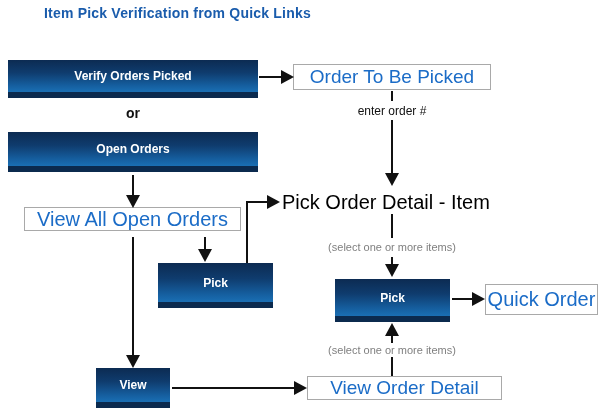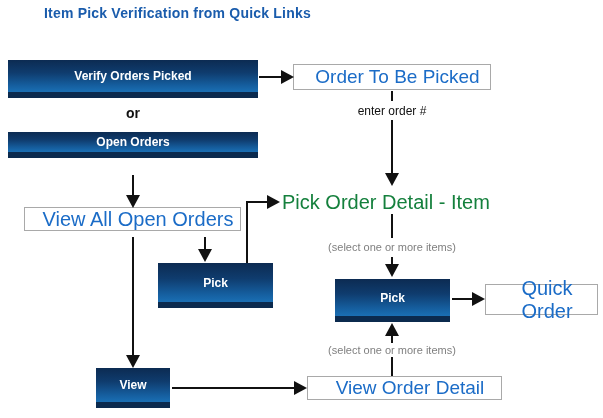--- a/index.html
+++ b/index.html
@@ -14,38 +14,37 @@
     margin-left:36px;
   }
   
   .btn{
     position:absolute;color:#fff;font-weight:bold;font-size:12px;
     display:flex;align-items:center;justify-content:center;text-align:center;
     background:linear-gradient(180deg,#0c2b52 0%,#0f3c6e 40%,#155d9d 78%,#1a6fb4 100%);
     border-bottom:6px solid #0b2a4e;
   }
   .btn-verify{left:8px;top:60px;width:250px;height:38px;}
-  .btn-open{left:8px;top:132px;width:250px;height:26px;}
+  .btn-open{left:8px;top:132px;width:250px;height:40px;}
   .btn-pick-left{left:158px;top:263px;width:115px;height:45px;font-weight:600;}
   .btn-pick-right{left:335px;top:279px;width:115px;height:43px;font-weight:600;}
   .btn-view{left:96px;top:368px;width:74px;height:40px;font-weight:600;}
   
   .linkbox{
     position:absolute;border:1px solid #a9a9a9;background:#fff;color:#1b6cc7;
     display:flex;align-items:center;justify-content:center;text-align:center;
     font-size:19px;
-    padding-left:11px;
   }
   .box-order{left:293px;top:64px;width:198px;height:26px;}
   .box-viewall{left:24px;top:207px;width:217px;height:24px;font-size:20px;}
   .box-pickorder{left:485px;top:284px;width:113px;height:31px;font-size:20px;}
   .box-viewdetail{left:307px;top:376px;width:195px;height:24px;}
   
   .screen-label{
-    position:absolute;color:#15803d;font-size:20px;white-space:nowrap;
+    position:absolute;color:#000000;font-size:20px;white-space:nowrap;
   }
   .lbl-pickdetail{left:282px;top:191px;}
   
   .note{position:absolute;color:#111;font-size:12px;text-align:center;white-space:nowrap;}
   .note-or{left:8px;top:105px;width:250px;font-size:14px;font-weight:bold;}
   .note-enter{left:312px;top:104px;width:160px;}
   .note-gray{position:absolute;color:#7f7f7f;font-size:11px;text-align:center;white-space:nowrap;width:160px;left:312px;}
   .note-sel-top{top:241px;}
   .note-sel-bottom{top:344px;}
   

